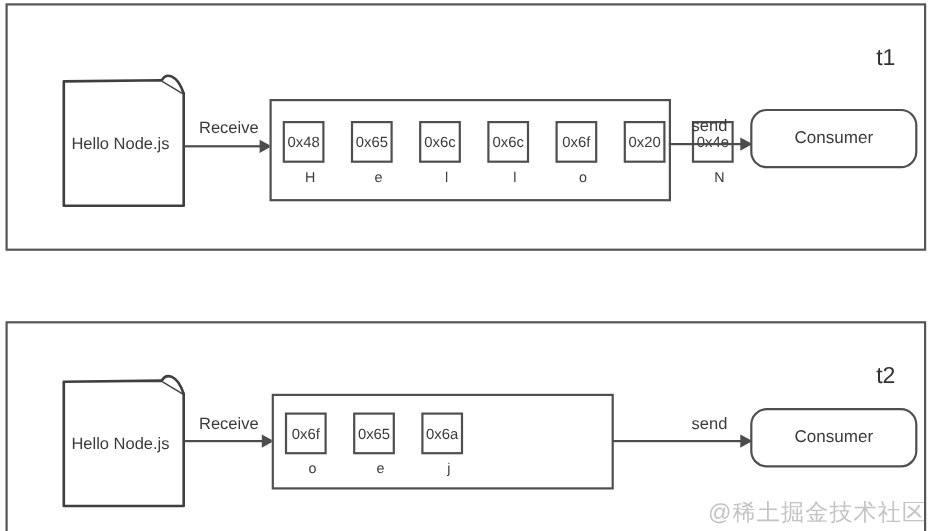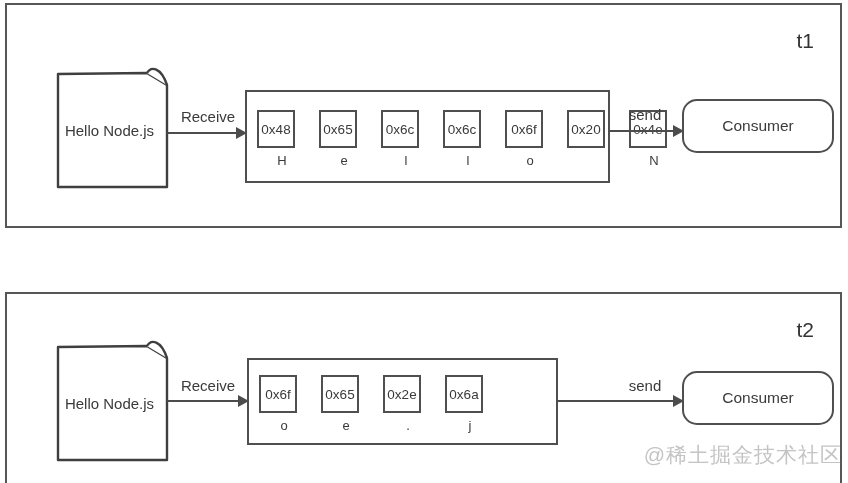--- a/index.html
+++ b/index.html
@@ -6,21 +6,21 @@
   body{
     width:848px;height:483px;background:#ffffff;position:relative;overflow:hidden;
     font-family:"Liberation Sans",sans-serif;color:#3c3c3c;
   }
   .panel{
     position:absolute;left:5px;width:837px;height:225px;
     border:2px solid #565656;background:#fff;box-sizing:border-box;
   }
   .p1{top:3px;}
   .p2{top:252px;margin-top:40px;}
-  .tlabel{position:absolute;top:24px;right:26px;font-size:21px;color:#333;}
+  .tlabel{position:absolute;top:36px;right:26px;font-size:21px;color:#333;}
   
   .doc{position:absolute;left:49px;width:113px;height:122px;}
   .p1 .doc{top:62px;}
   .p2 .doc{top:46px;}
   .doc svg{position:absolute;left:0;top:0;}
   .doc-label{
     position:absolute;left:0;right:6px;top:4px;bottom:0;
     display:flex;align-items:center;justify-content:center;font-size:15px;color:#3a3a3a;
   }
   
@@ -53,21 +53,21 @@
   .bytechar{margin-top:5px;font-size:13px;height:15px;color:#3a3a3a;}
   
   .consumer{
     position:absolute;width:152px;height:54px;border:2px solid #4f4f4f;border-radius:15px;
     box-sizing:border-box;background:#fff;display:flex;align-items:center;justify-content:center;
     font-size:15.5px;color:#3a3a3a;
   }
   .p1 .consumer{left:675px;top:94px;}
   .p2 .consumer{left:675px;top:77px;}
   .watermark{
-    position:absolute;right:6px;bottom:14px;font-size:21px;color:#c4c4c4;letter-spacing:1px;text-align:right;
+    position:absolute;right:6px;bottom:3px;font-size:21px;color:#c4c4c4;letter-spacing:1px;text-align:right;
   }
 </style>
 </head>
 <body>
 
 <div class="panel p1">
   <div class="tlabel">t1</div>
 
   <div class="doc">
     <span>
@@ -138,24 +138,20 @@
   <div class="buffer">
       <div class="cell">
         <div class="bytebox">0x6f</div>
         <div class="bytechar">o</div>
       </div>
       <div class="cell">
         <div class="bytebox">0x65</div>
         <div class="bytechar">e</div>
       </div>
       <div class="cell">
-        <div class="bytebox">0x2e</div>
-        <div class="bytechar">.</div>
-      </div>
-      <div class="cell">
         <div class="bytebox">0x6a</div>
         <div class="bytechar">j</div>
       </div>
     </div>
 
   <div class="arrow send-arrow"></div>
   <div class="alabel send-label">send</div>
 
   <div class="consumer">Consumer</div>
 </div>

